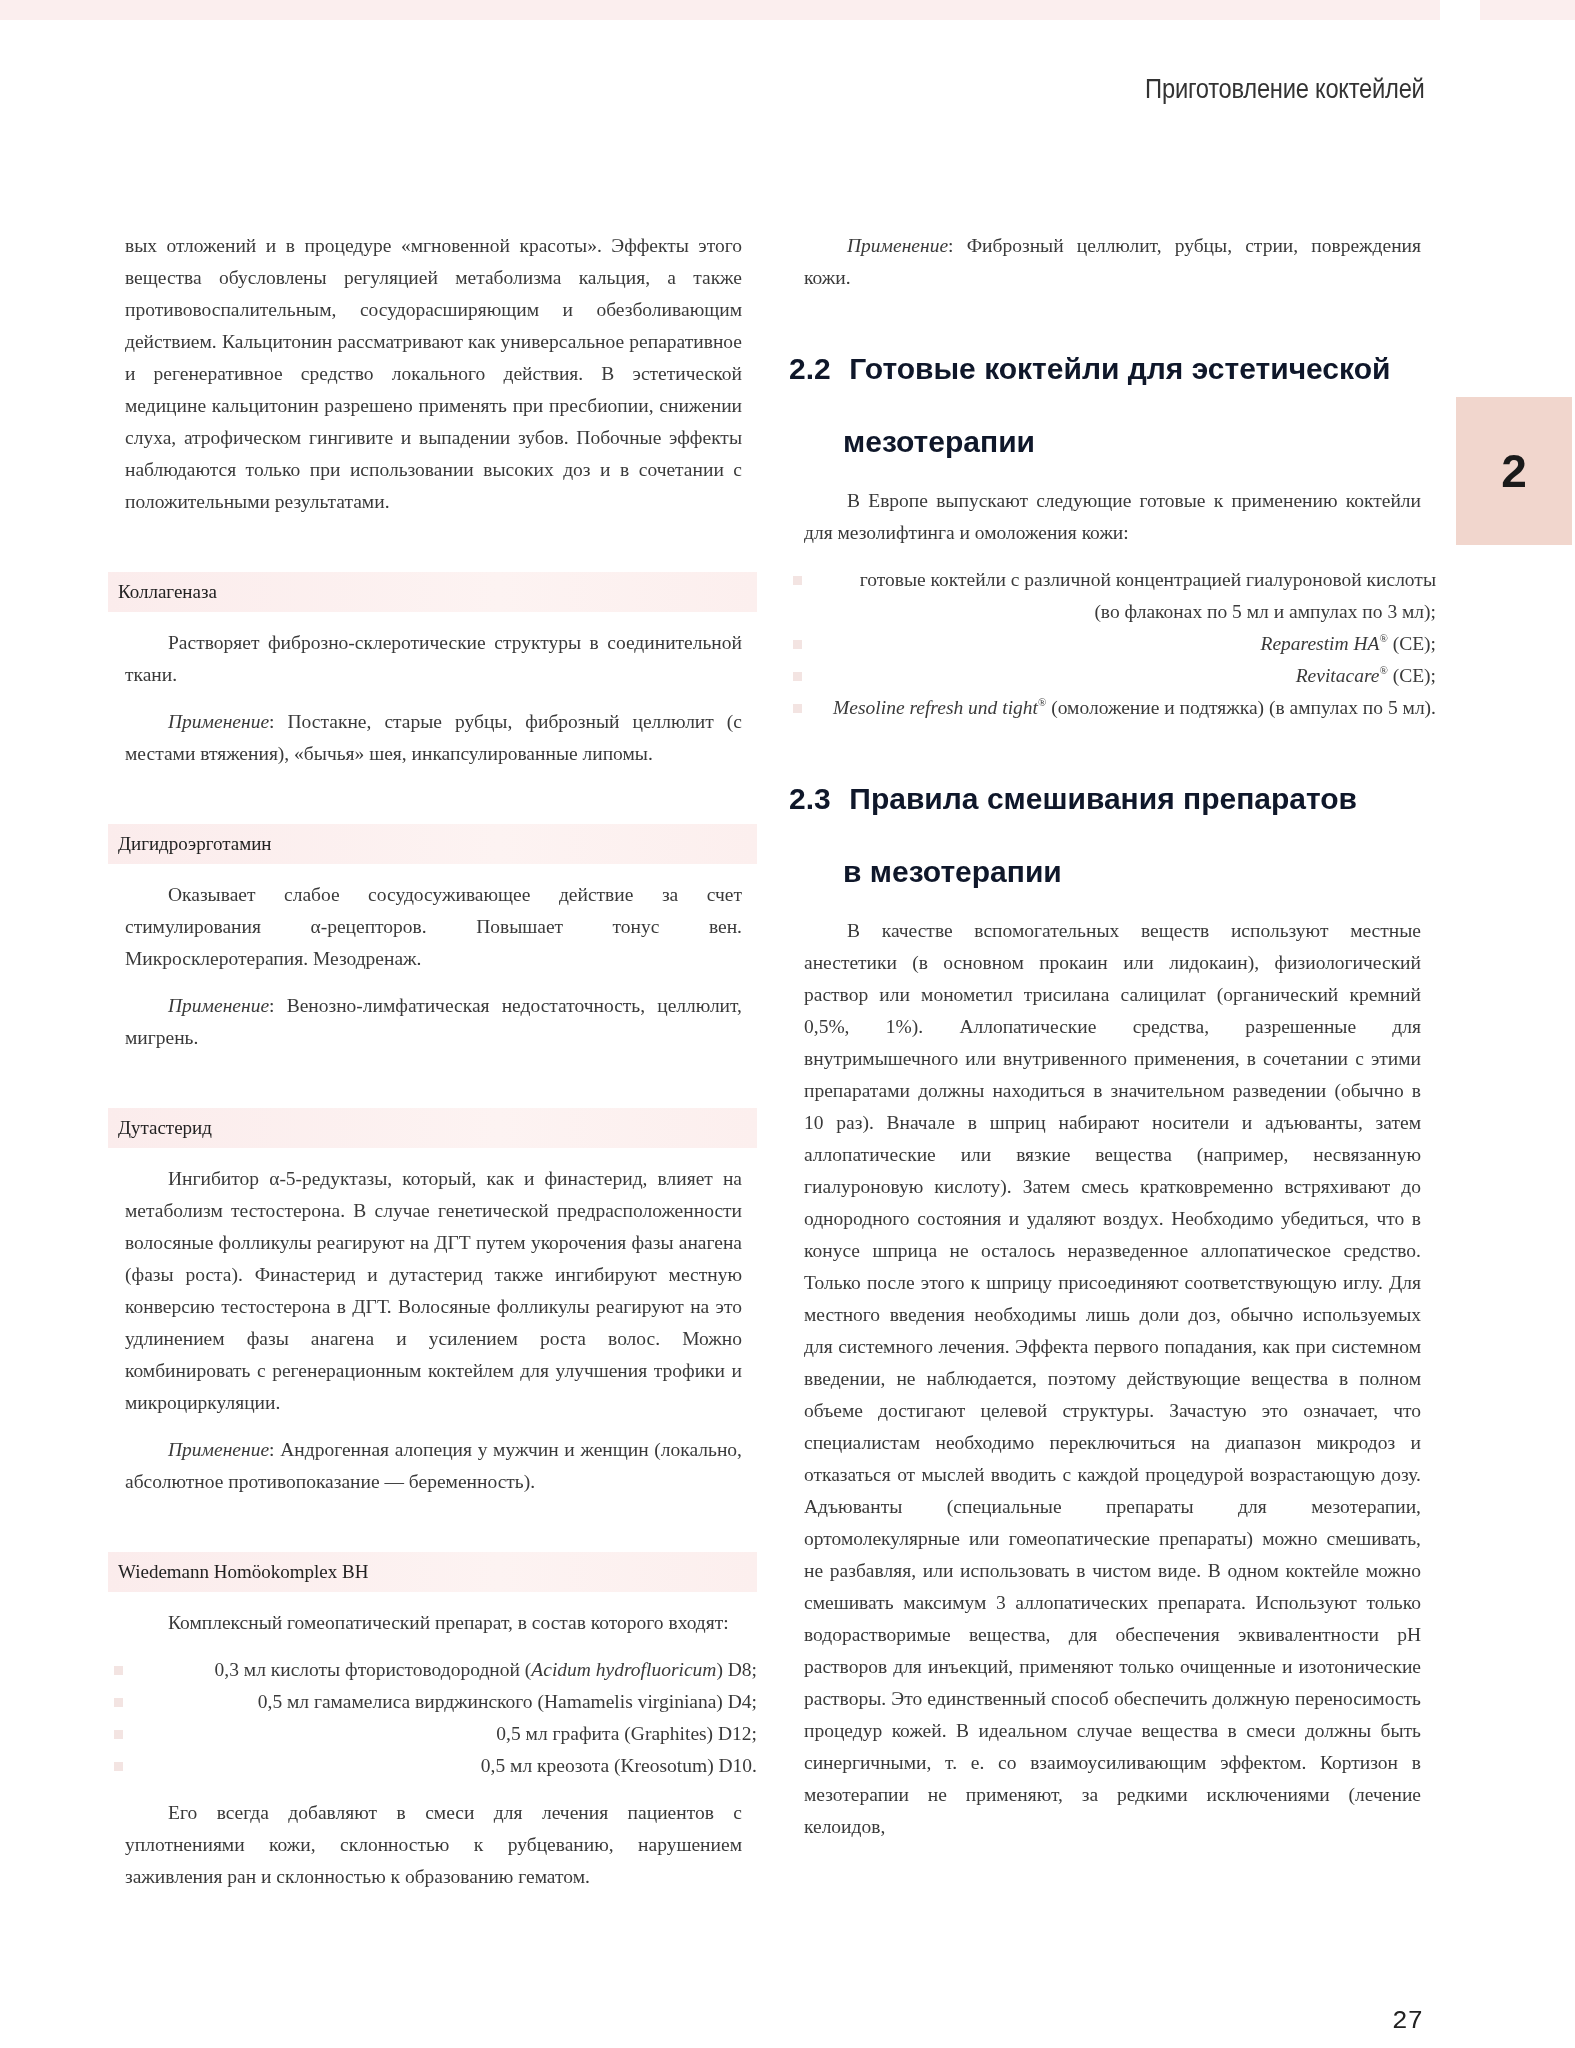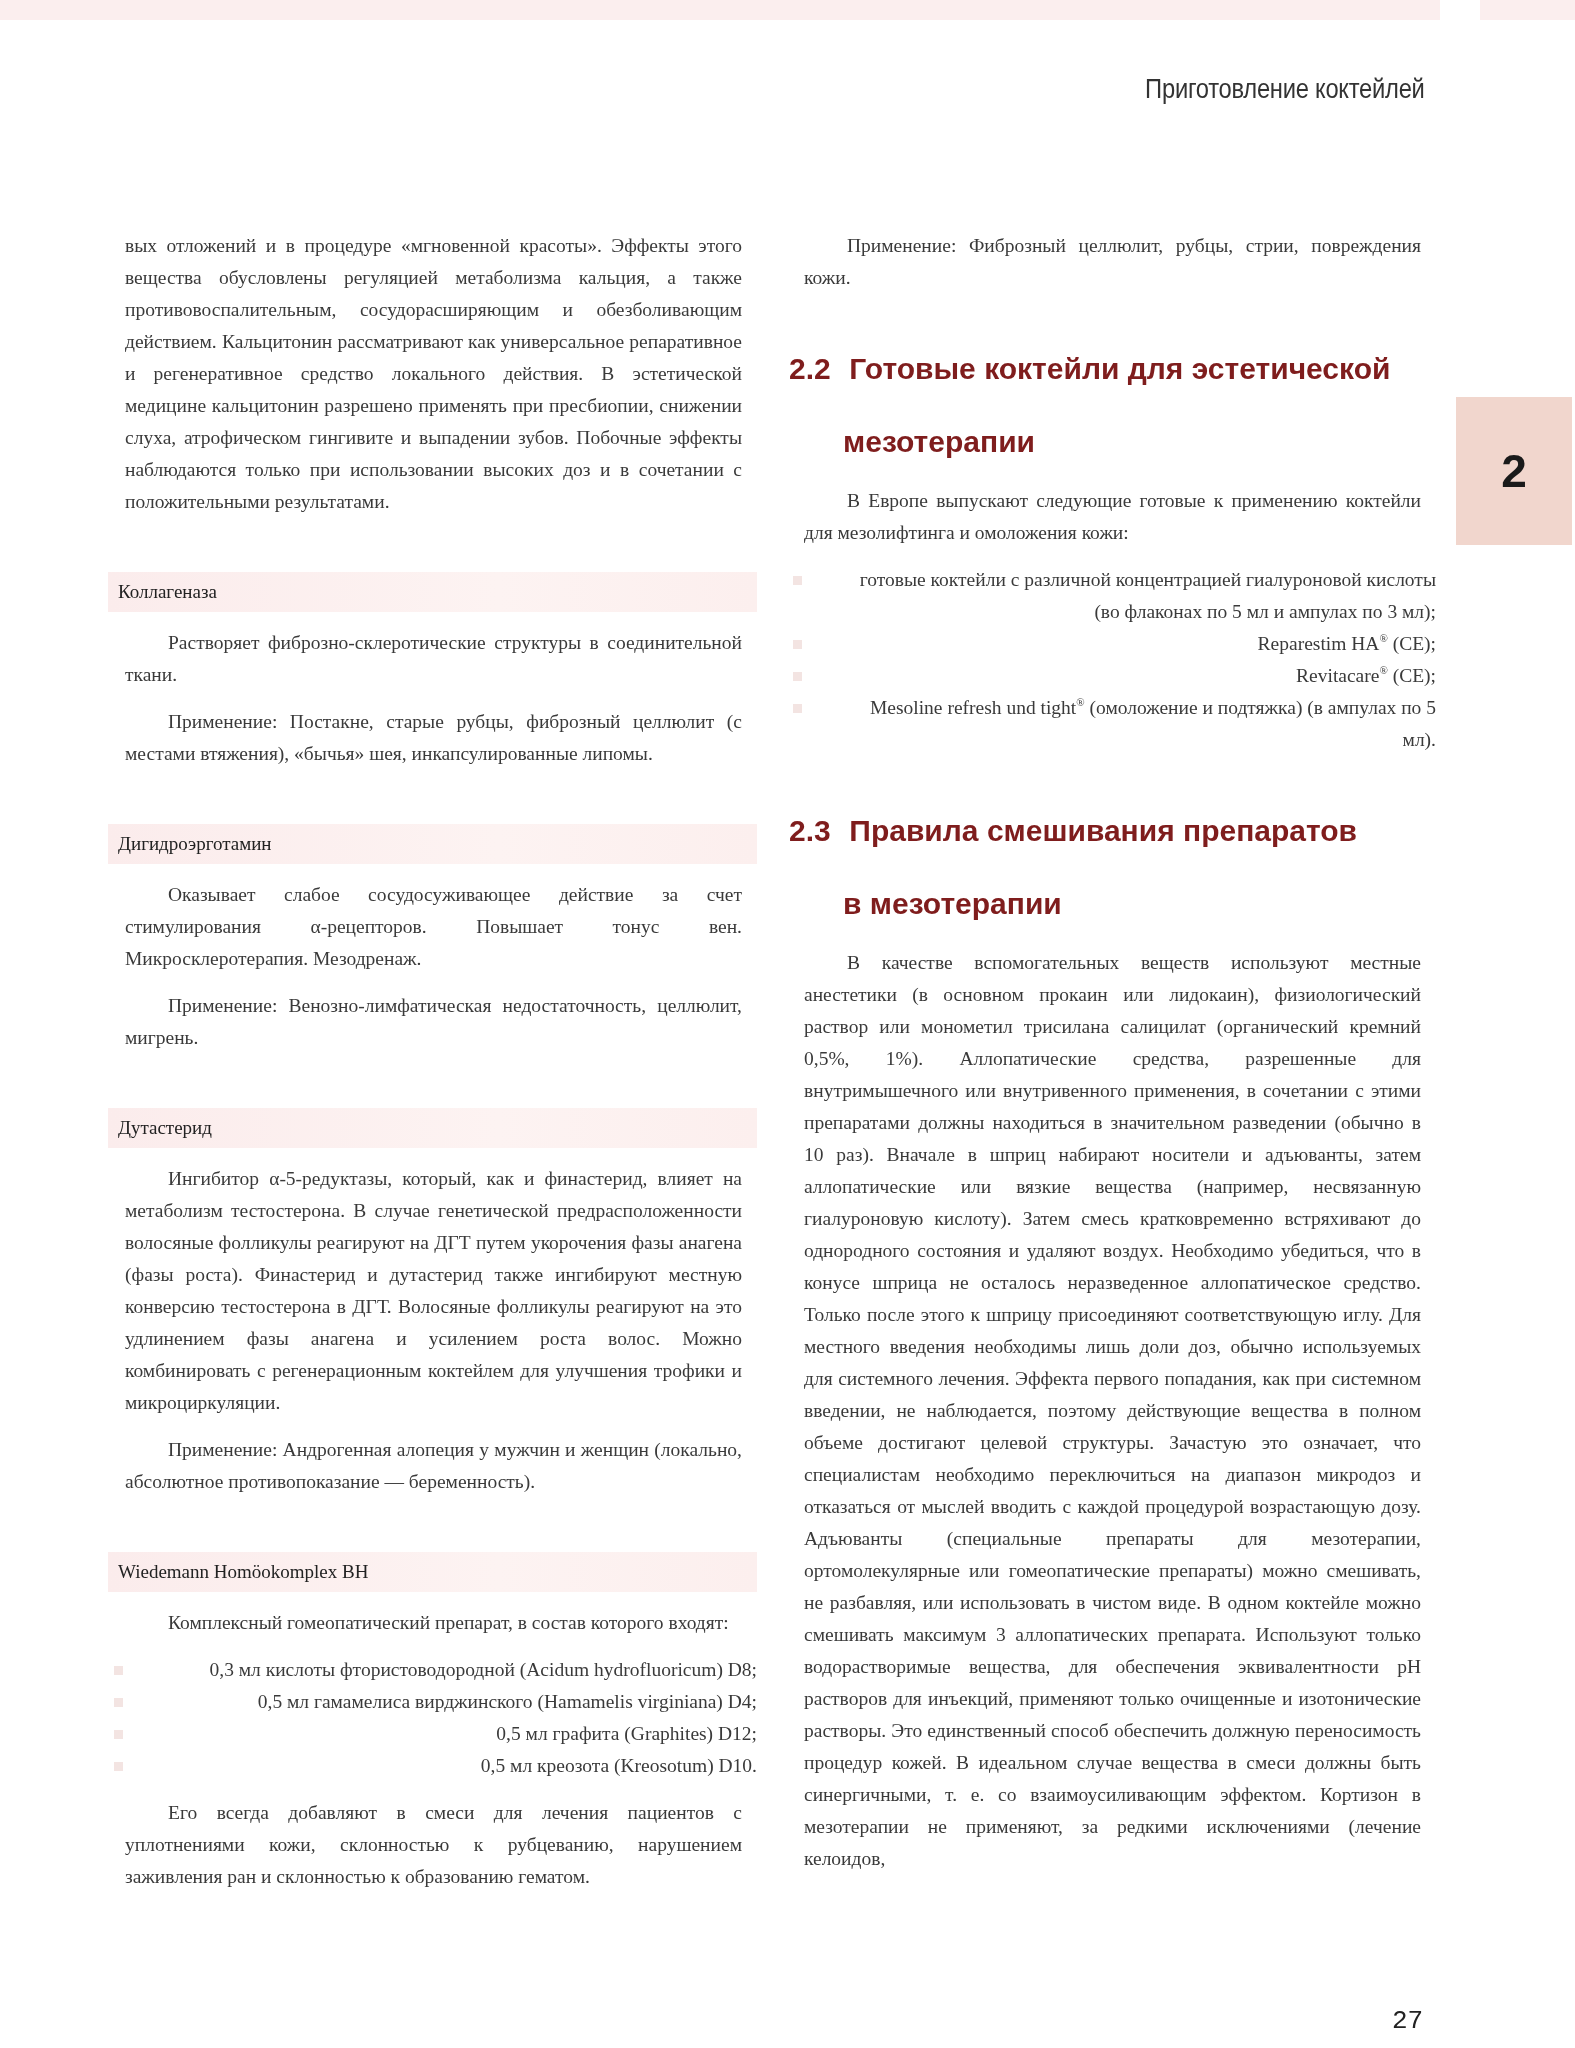--- a/index.html
+++ b/index.html
@@ -36,30 +36,30 @@
   }
   .col {
     position: absolute; top: 215px; width: 647px;
     font-size: 19.5px; line-height: 32px;
     text-align: justify; hyphens: manual;
   }
   .col-left { left: 110px; }
   .col-right { left: 789px; }
   .col p { margin: 15px; }
   .indent { text-indent: 43px; }
-  .ital { }
+  .ital { font-style: italic; }
   .sub-heading {
     background: linear-gradient(90deg, #fbecec 0%, #fdf3f2 60%, #fcefee 100%);
     font-weight: normal; font-size: 19px; color: #222;
     padding: 4px 10px; height: 32px; line-height: 32px;
     margin: 54px 0 10px -2px;
   }
   .section-heading {
     font-family: "Liberation Sans", "DejaVu Sans", sans-serif;
-    font-weight: bold; font-size: 30px; line-height: 42px; color: #7f1d1d;
+    font-weight: bold; font-size: 30px; line-height: 42px; color: #0f172a;
     margin: 54px 0 22px 0; text-align: left;
   }
   .section-heading .num { display: inline-block; width: 52px; }
   .section-heading .second { display: block; padding-left: 54px; margin-top: 31px; }
   ul.blist { list-style: none; margin: 0; padding: 0; }
   ul.blist li { position: relative; padding-left: 43px; text-align: right; }
   ul.blist li .bullet {
     position: absolute; left: 4px; top: 12px; width: 9px; height: 9px;
     background: #f3e4e2;
   }

